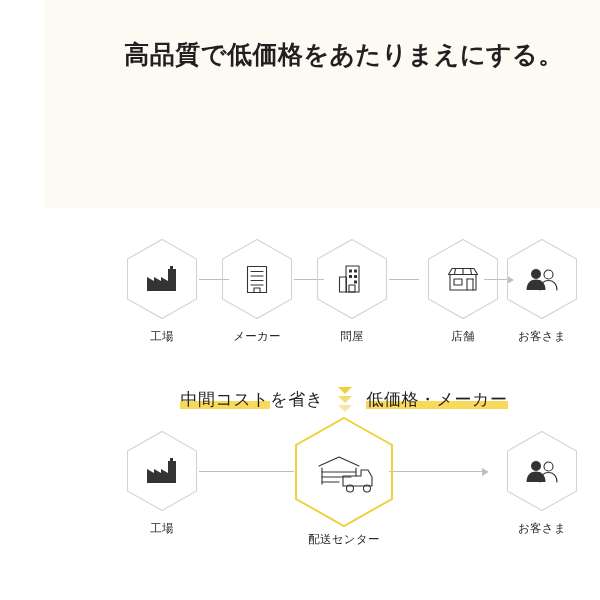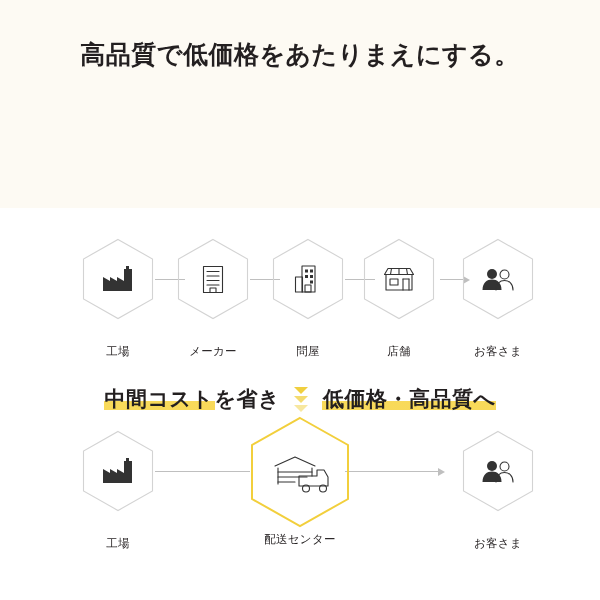--- a/index.html
+++ b/index.html
@@ -12,20 +12,21 @@
     font-family: "Liberation Sans", sans-serif;
     background: #ffffff;
     color: #231f20;
     overflow: hidden;
   }
   .page {
     position: relative;
     width: 600px;
     height: 600px;
     box-sizing: border-box;
+    padding-left: 44px;
   }
 
   
   .hero {
     background: #fdfaf3;
     height: 208px;
     width: 600px;
     box-sizing: border-box;
     padding-top: 38px;
     text-align: center;
@@ -81,21 +82,21 @@
     position: absolute;
     left: 0;
     top: 0;
     width: 74px;
     height: 82px;
     display: flex;
     align-items: center;
     justify-content: center;
   }
   .node-label {
-    margin-top: 24px;
+    margin-top: 9px;
     font-size: 11.5px;
     color: #231f20;
     letter-spacing: 0.3px;
     white-space: nowrap;
   }
 
   
   .conn {
     position: absolute;
     height: 1px;
@@ -116,22 +117,22 @@
     top: 168px;
     left: 0;
     width: 600px;
     height: 46px;
     display: flex;
     align-items: center;
     justify-content: center;
     gap: 14px;
   }
   .banner-left, .banner-right {
-    font-size: 21px;
-    font-weight: 700;
+    font-size: 17px;
+    font-weight: 400;
     letter-spacing: 0.5px;
     color: #231f20;
     white-space: nowrap;
   }
   .hl {
     background: linear-gradient(to top, rgba(247,211,61,0.85) 40%, rgba(247,211,61,0) 40%);
     padding: 0 1px;
   }
   .chevrons {
     display: flex;
@@ -222,21 +223,21 @@
               <line class="ic" x1="8" y1="12" x2="20" y2="12"></line>
               <line class="ic" x1="8" y1="16.5" x2="20" y2="16.5"></line>
               <line class="ic" x1="8" y1="21" x2="20" y2="21"></line>
               <rect class="ic" x="11" y="24" width="6" height="4.5"></rect>
             </svg>
           </div>
         </div>
         <div class="node-label">メーカー</div>
       </div>
 
-      <div class="node" style="left:362px; top:0;text-align:center;">
+      <div class="node" style="left:382px; top:0;text-align:center;">
         <div class="hexwrap">
           <svg width="74" height="82" viewBox="0 0 74 82">
               <polygon class="stroke-hex" points="37,1.5 71.5,21 71.5,61 37,80.5 2.5,61 2.5,21"></polygon>
             </svg>
           <div class="icon-holder">
             <svg width="32" height="26" viewBox="0 0 32 26">
               <path class="ic" d="M3 9 L3 24 L29 24 L29 9"></path>
               <path class="ic" d="M1.5 8.5 L5 2.5 L27 2.5 L30.5 8.5 Z"></path>
               <line class="ic" x1="8.5" y1="2.5" x2="7.5" y2="8.5"></line>
               <line class="ic" x1="16" y1="2.5" x2="16" y2="8.5"></line>
@@ -269,21 +270,21 @@
       </div>
     </div>
 
     <div class="banner">
       <div class="banner-left"><span class="hl">中間コスト</span><span>を省き</span></div>
       <div class="chevrons">
         <div class="chev c1"></div>
         <div class="chev c2"></div>
         <div class="chev c3"></div>
       </div>
-      <div class="banner-right"><span class="hl">低価格・高品質へ</span></div>
+      <div class="banner-right"><span class="hl">低価格・メーカー</span></div>
     </div>
 
     <div class="row row-bottom">
 
       <div class="conn" style="left:155px; top:41px; width:95px;"></div>
       <div class="conn" style="left:345px; top:41px; width:95px;"></div>
       <div class="arrow-head" style="left:438px; top:37.5px;"></div>
 
       <div class="node" style="left:81px; top:0;">
         <div class="hexwrap">

